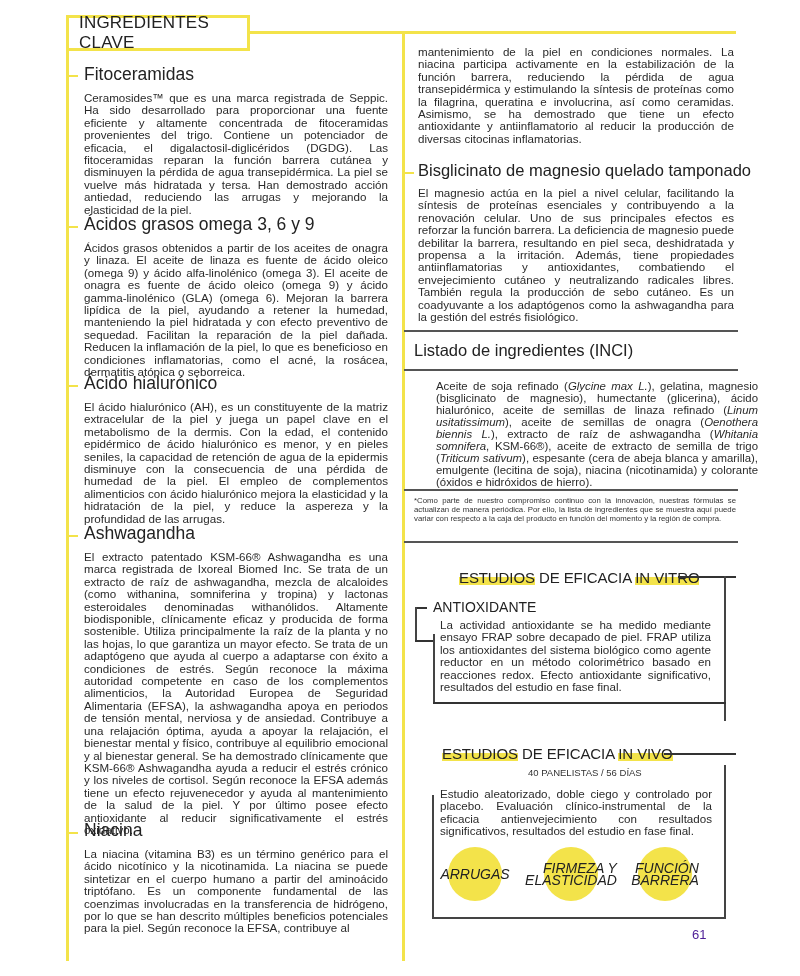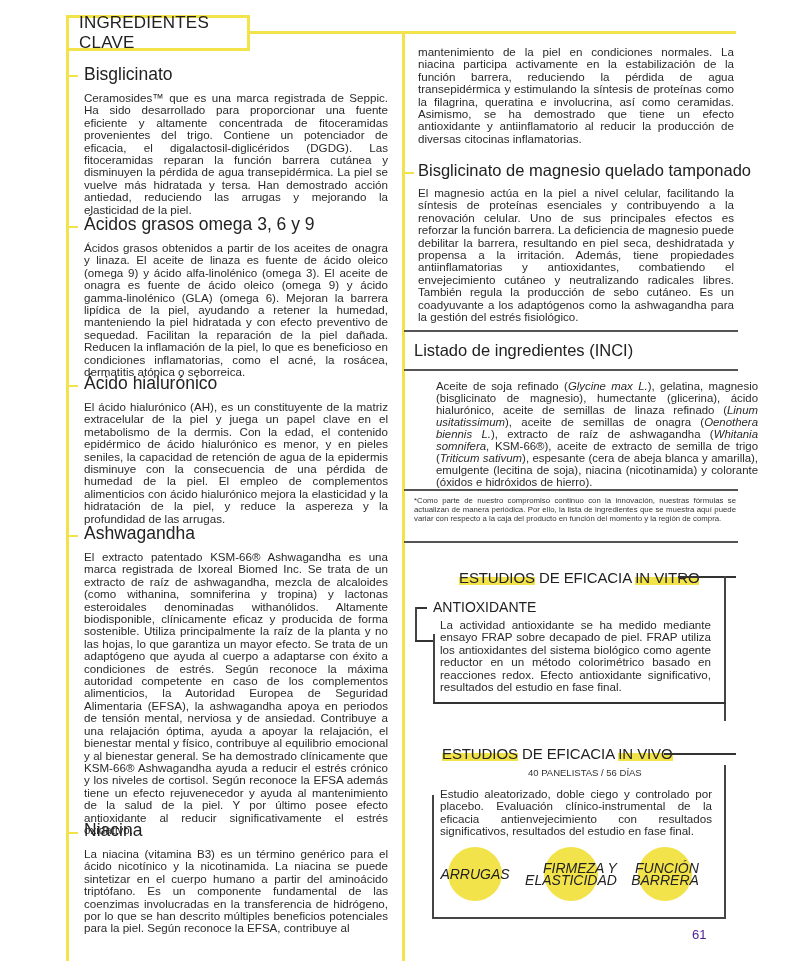--- a/index.html
+++ b/index.html
@@ -37,21 +37,21 @@
 
 <div class="yellow-v" style="left:66px; top:15px; width:3px; height:946px;"></div>
 <div class="yellow-h" style="left:250px; top:31px; width:486px; height:3px;"></div>
 <div class="yellow-v" style="left:402px; top:31px; width:3px; height:930px;"></div>
 
 <div class="title-box">
   <span>INGREDIENTES CLAVE</span>
 </div>
 
 <div class="sec-tick" style="left:66px; top:75px;"></div>
-<div class="sec-title" style="left:84px; top:64px;">Bisglicinato</div>
+<div class="sec-title" style="left:84px; top:64px;">Fitoceramidas</div>
 <div class="body-text" style="left:84px; top:92px; width:304px;">Ceramosides™ que es una marca registrada de Seppic. Ha sido desarrollado para proporcionar una fuente eficiente y altamente concentrada de fitoceramidas provenientes del trigo. Contiene un potenciador de eficacia, el digalactosil-diglicéridos (DGDG). Las fitoceramidas reparan la función barrera cutánea y disminuyen la pérdida de agua transepidérmica. La piel se vuelve más hidratada y tersa. Han demostrado acción antiedad, reduciendo las arrugas y mejorando la elasticidad de la piel.</div>
 
 <div class="sec-tick" style="left:66px; top:226px;"></div>
 <div class="sec-title" style="left:84px; top:214px;">Ácidos grasos omega 3, 6 y 9</div>
 <div class="body-text" style="left:84px; top:242px; width:304px;">Ácidos grasos obtenidos a partir de los aceites de onagra y linaza. El aceite de linaza es fuente de ácido oleico (omega 9) y ácido alfa-linolénico (omega 3). El aceite de onagra es fuente de ácido oleico (omega 9) y ácido gamma-linolénico (GLA) (omega 6). Mejoran la barrera lipídica de la piel, ayudando a retener la humedad, manteniendo la piel hidratada y con efecto preventivo de sequedad. Facilitan la reparación de la piel dañada. Reducen la inflamación de la piel, lo que es beneficioso en condiciones inflamatorias, como el acné, la rosácea, dermatitis atópica o seborreica.</div>
 
 <div class="sec-tick" style="left:66px; top:385px;"></div>
 <div class="sec-title" style="left:84px; top:373px;">Ácido hialurónico</div>
 <div class="body-text" style="left:84px; top:401px; width:304px;">El ácido hialurónico (AH), es un constituyente de la matriz extracelular de la piel y juega un papel clave en el metabolismo de la dermis. Con la edad, el contenido epidérmico de ácido hialurónico es menor, y en pieles seniles, la capacidad de retención de agua de la epidermis disminuye con la consecuencia de una pérdida de humedad de la piel. El empleo de complementos alimenticios con ácido hialurónico mejora la elasticidad y la hidratación de la piel, y reduce la aspereza y la profundidad de las arrugas.</div>
 

